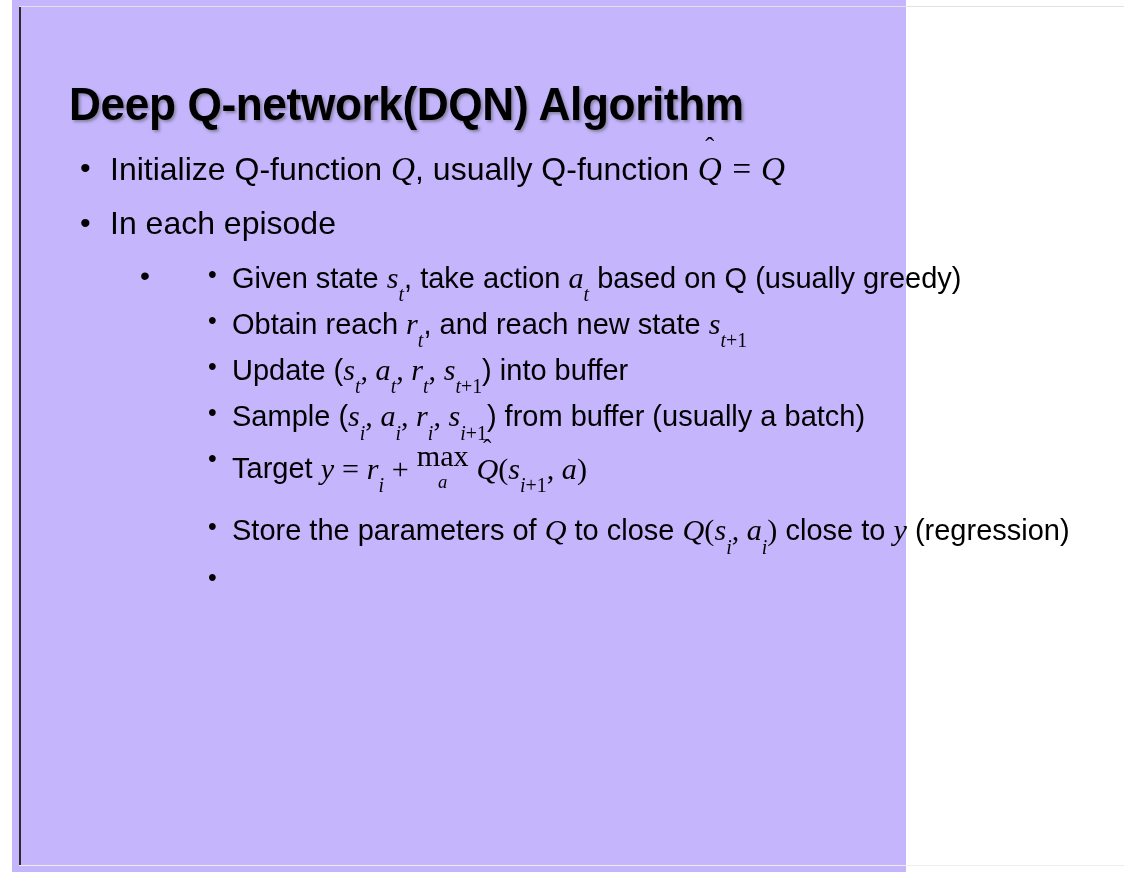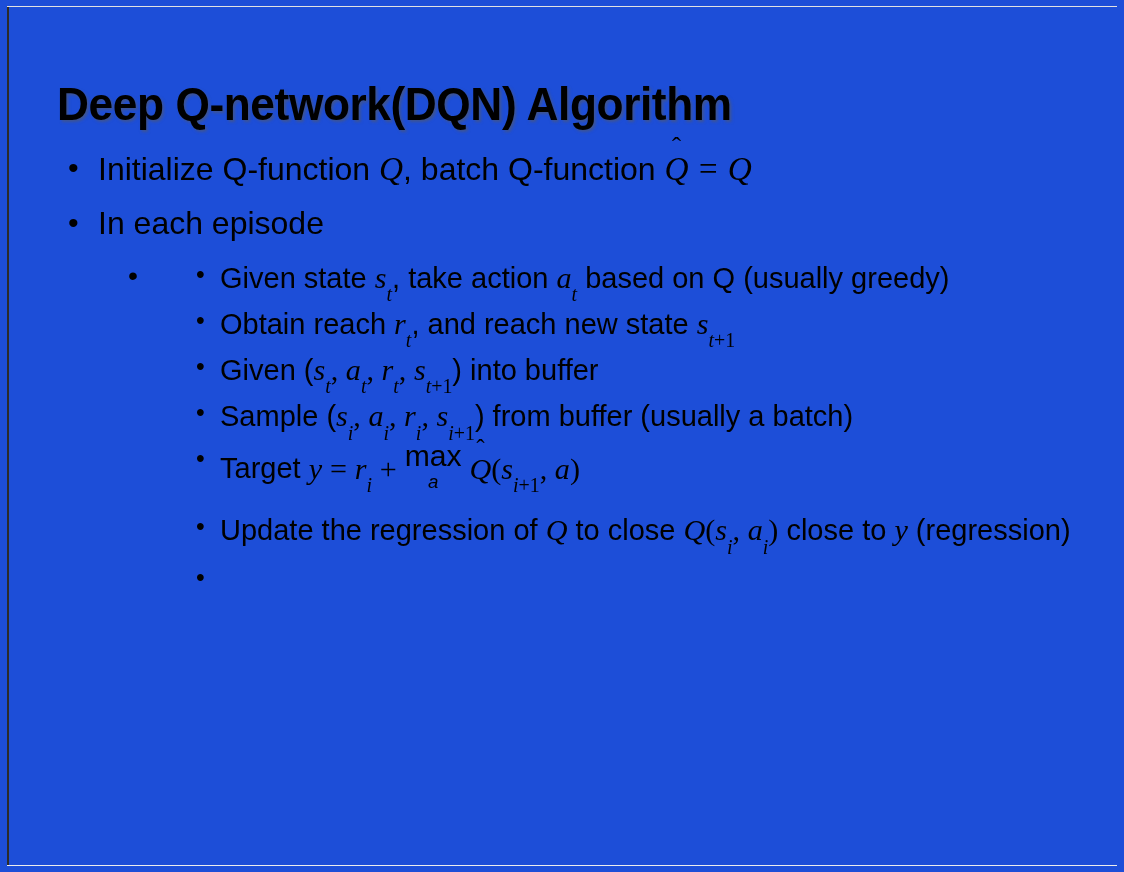--- a/index.html
+++ b/index.html
@@ -11,24 +11,25 @@
     width: 1124px;
     height: 872px;
     overflow: hidden;
     font-family: "Liberation Sans", sans-serif;
     color: #000000;
   }
 
   
   #slide {
     position: relative;
-    width: 1124px;
+    width: 894px;
     height: 872px;
-    background: #1d4ed8;
+    background: #c4b5fd;
     box-sizing: border-box;
+    margin-left: 12px;
   }
   .frame-line-left {
     position: absolute;
     left: 7px;
     top: 6px;
     width: 2px;
     height: 860px;
     background: #2b2b2b;
   }
   .frame-line-top {
@@ -154,21 +155,21 @@
     line-height: 1;
     pointer-events: none;
   }
   
   .bigop {
     display: inline-block;
     vertical-align: -0.30em;
     text-align: center;
     line-height: 1;
     font-style: normal;
-    font-family: Liberation Sans, sans-serif;
+    font-family: Liberation Serif, serif;
   }
   .bigop .op-name {
     display: block;
     font-style: normal;
   }
   .bigop .op-sub {
     display: block;
     font-size: 0.62em;
     font-style: italic;
     margin-top: 0.06em;
@@ -183,21 +184,21 @@
   <div class="frame-line-left"></div>
   <div class="frame-line-top"></div>
   <div class="frame-line-bottom"></div>
 
   <h1 id="slide-title">Deep Q-network(DQN) Algorithm</h1>
 
   <div id="body">
 
     <div class="bullet lvl1 has-math tall">
       <span class="dot">•</span>
-      <span class="txt"><span>Initialize Q-function </span><span class="math">Q</span><span>, batch Q-function </span><span class="math"><span class="hat"><span class="acc">̂</span><span>Q</span></span></span><span class="sp"></span><span class="math op">=</span><span class="sp"></span><span class="math">Q</span></span>
+      <span class="txt"><span>Initialize Q-function </span><span class="math">Q</span><span>, usually Q-function </span><span class="math"><span class="hat"><span class="acc">̂</span><span>Q</span></span></span><span class="sp"></span><span class="math op">=</span><span class="sp"></span><span class="math">Q</span></span>
     </div>
 
     <div class="bullet lvl1">
       <span class="dot">•</span>
       <span class="txt">In each episode</span>
     </div>
 
     <div class="bullet lvl2">
       <span class="dot">•</span>
     </div>
@@ -207,36 +208,36 @@
       <span class="txt"><span>Given state </span><span class="math"><span>s</span><sub>t</sub></span><span>, take action </span><span class="math"><span>a</span><sub>t</sub></span><span> based on Q (usually greedy)</span></span>
     </div>
 
     <div class="bullet lvl3 has-math">
       <span class="dot">•</span>
       <span class="txt"><span>Obtain reach </span><span class="math"><span>r</span><sub>t</sub></span><span>, and reach new state </span><span class="math"><span>s</span><sub><span>t</span><span class="plus">+</span><span class="num">1</span></sub></span></span>
     </div>
 
     <div class="bullet lvl3 has-math">
       <span class="dot">•</span>
-      <span class="txt"><span>Given (</span><span class="math"><span>s</span><sub>t</sub><span class="op">, </span><span>a</span><sub>t</sub><span class="op">, </span><span>r</span><sub>t</sub><span class="op">, </span><span>s</span><sub><span>t</span><span class="plus">+</span><span class="num">1</span></sub></span><span>) into buffer</span></span>
+      <span class="txt"><span>Update (</span><span class="math"><span>s</span><sub>t</sub><span class="op">, </span><span>a</span><sub>t</sub><span class="op">, </span><span>r</span><sub>t</sub><span class="op">, </span><span>s</span><sub><span>t</span><span class="plus">+</span><span class="num">1</span></sub></span><span>) into buffer</span></span>
     </div>
 
     <div class="bullet lvl3 has-math">
       <span class="dot">•</span>
       <span class="txt"><span>Sample (</span><span class="math"><span>s</span><sub>i</sub><span class="op">, </span><span>a</span><sub>i</sub><span class="op">, </span><span>r</span><sub>i</sub><span class="op">, </span><span>s</span><sub><span>i</span><span class="plus">+</span><span class="num">1</span></sub></span><span>) from buffer (usually a batch)</span></span>
     </div>
 
     <div class="bullet lvl3 has-math tall" style="margin-bottom:18px;">
       <span class="dot">•</span>
       <span class="txt"><span>Target </span><span class="math"><span>y</span><span class="sp"></span><span class="op">=</span><span class="sp"></span><span>r</span><sub>i</sub><span class="sp"></span><span class="op">+</span><span class="sp"></span><span class="bigop"><span class="op-name">max</span><span class="op-sub">a</span></span><span class="sp"></span><span class="hat"><span class="acc">̂</span><span>Q</span></span><span class="op">(</span><span>s</span><sub><span>i</span><span class="plus">+</span><span class="num">1</span></sub><span class="op">, </span><span>a</span><span class="op">)</span></span></span>
     </div>
 
     <div class="bullet lvl3 has-math">
       <span class="dot">•</span>
-      <span class="txt"><span>Update the regression of </span><span class="math">Q</span><span> to close </span><span class="math"><span>Q</span><span class="op">(</span><span>s</span><sub>i</sub><span class="op">, </span><span>a</span><sub>i</sub><span class="op">)</span></span><span> close to </span><span class="math">y</span><span> (regression)</span></span>
+      <span class="txt"><span>Store the parameters of </span><span class="math">Q</span><span> to close </span><span class="math"><span>Q</span><span class="op">(</span><span>s</span><sub>i</sub><span class="op">, </span><span>a</span><sub>i</sub><span class="op">)</span></span><span> close to </span><span class="math">y</span><span> (regression)</span></span>
     </div>
 
     <div class="bullet lvl3 has-math tall" style="margin-top:8px;">
       <span class="dot">•</span>
     </div>
 
   </div>
 </div>
 
 </body></html>

